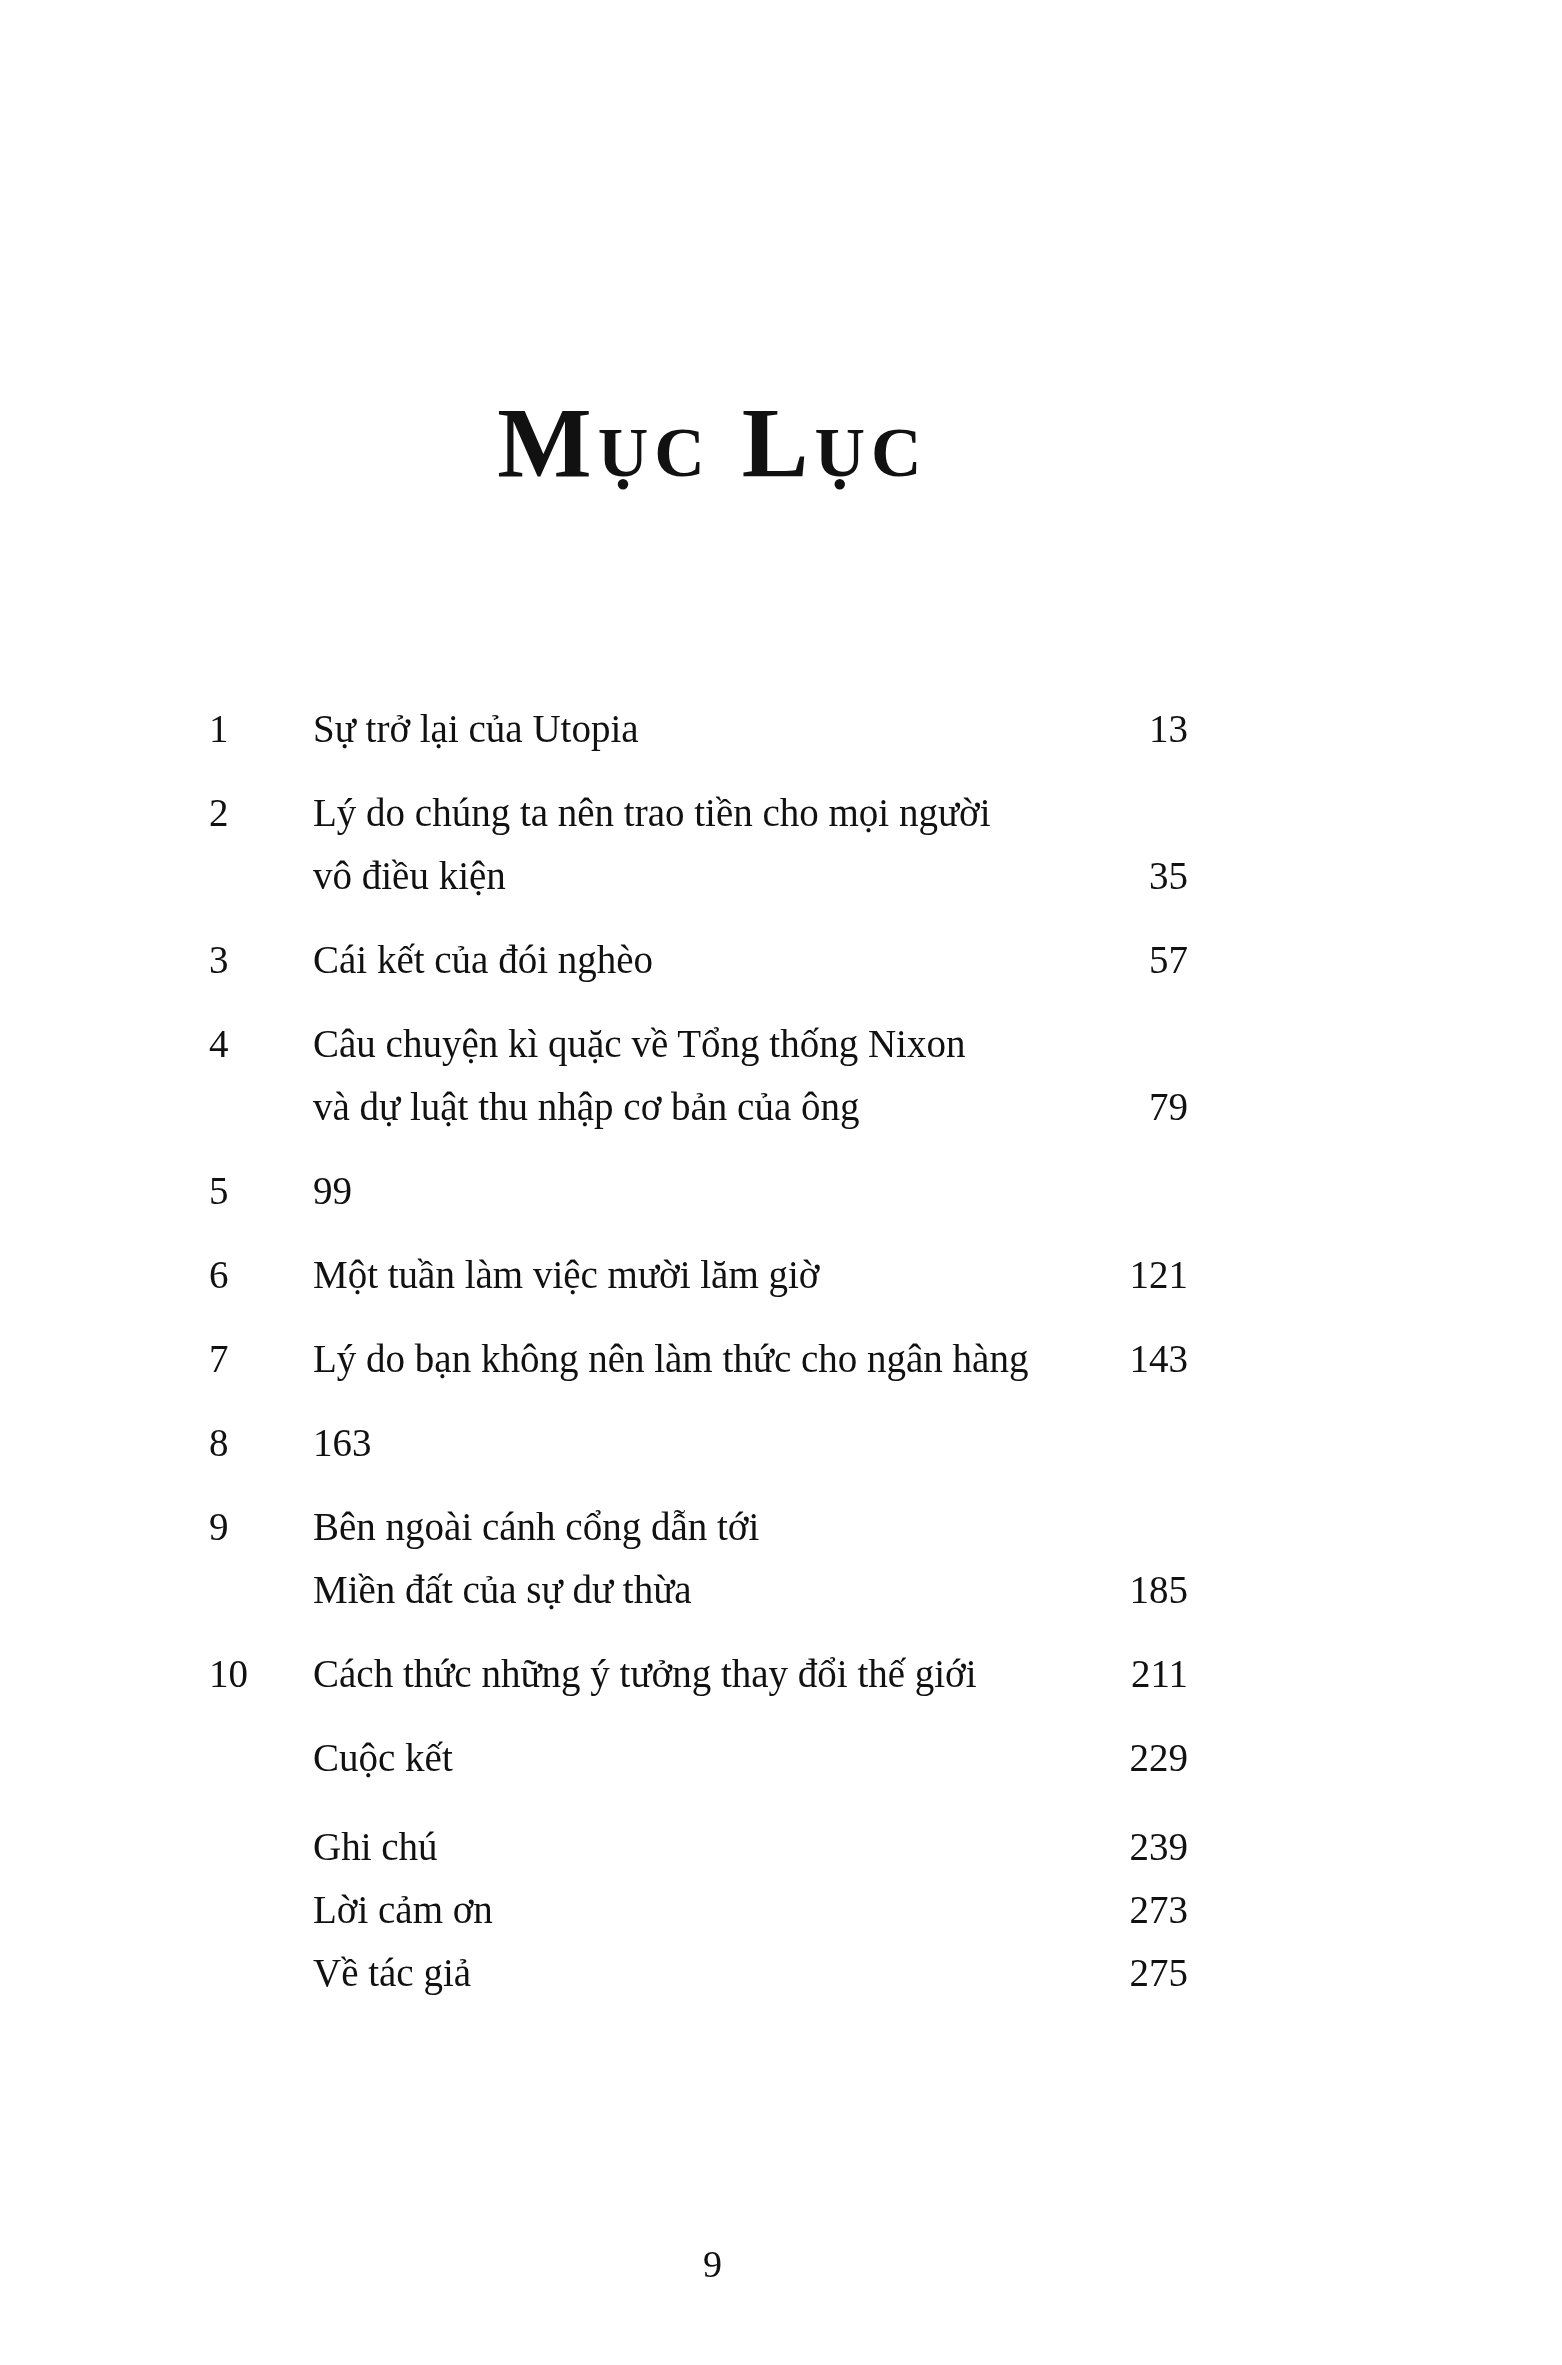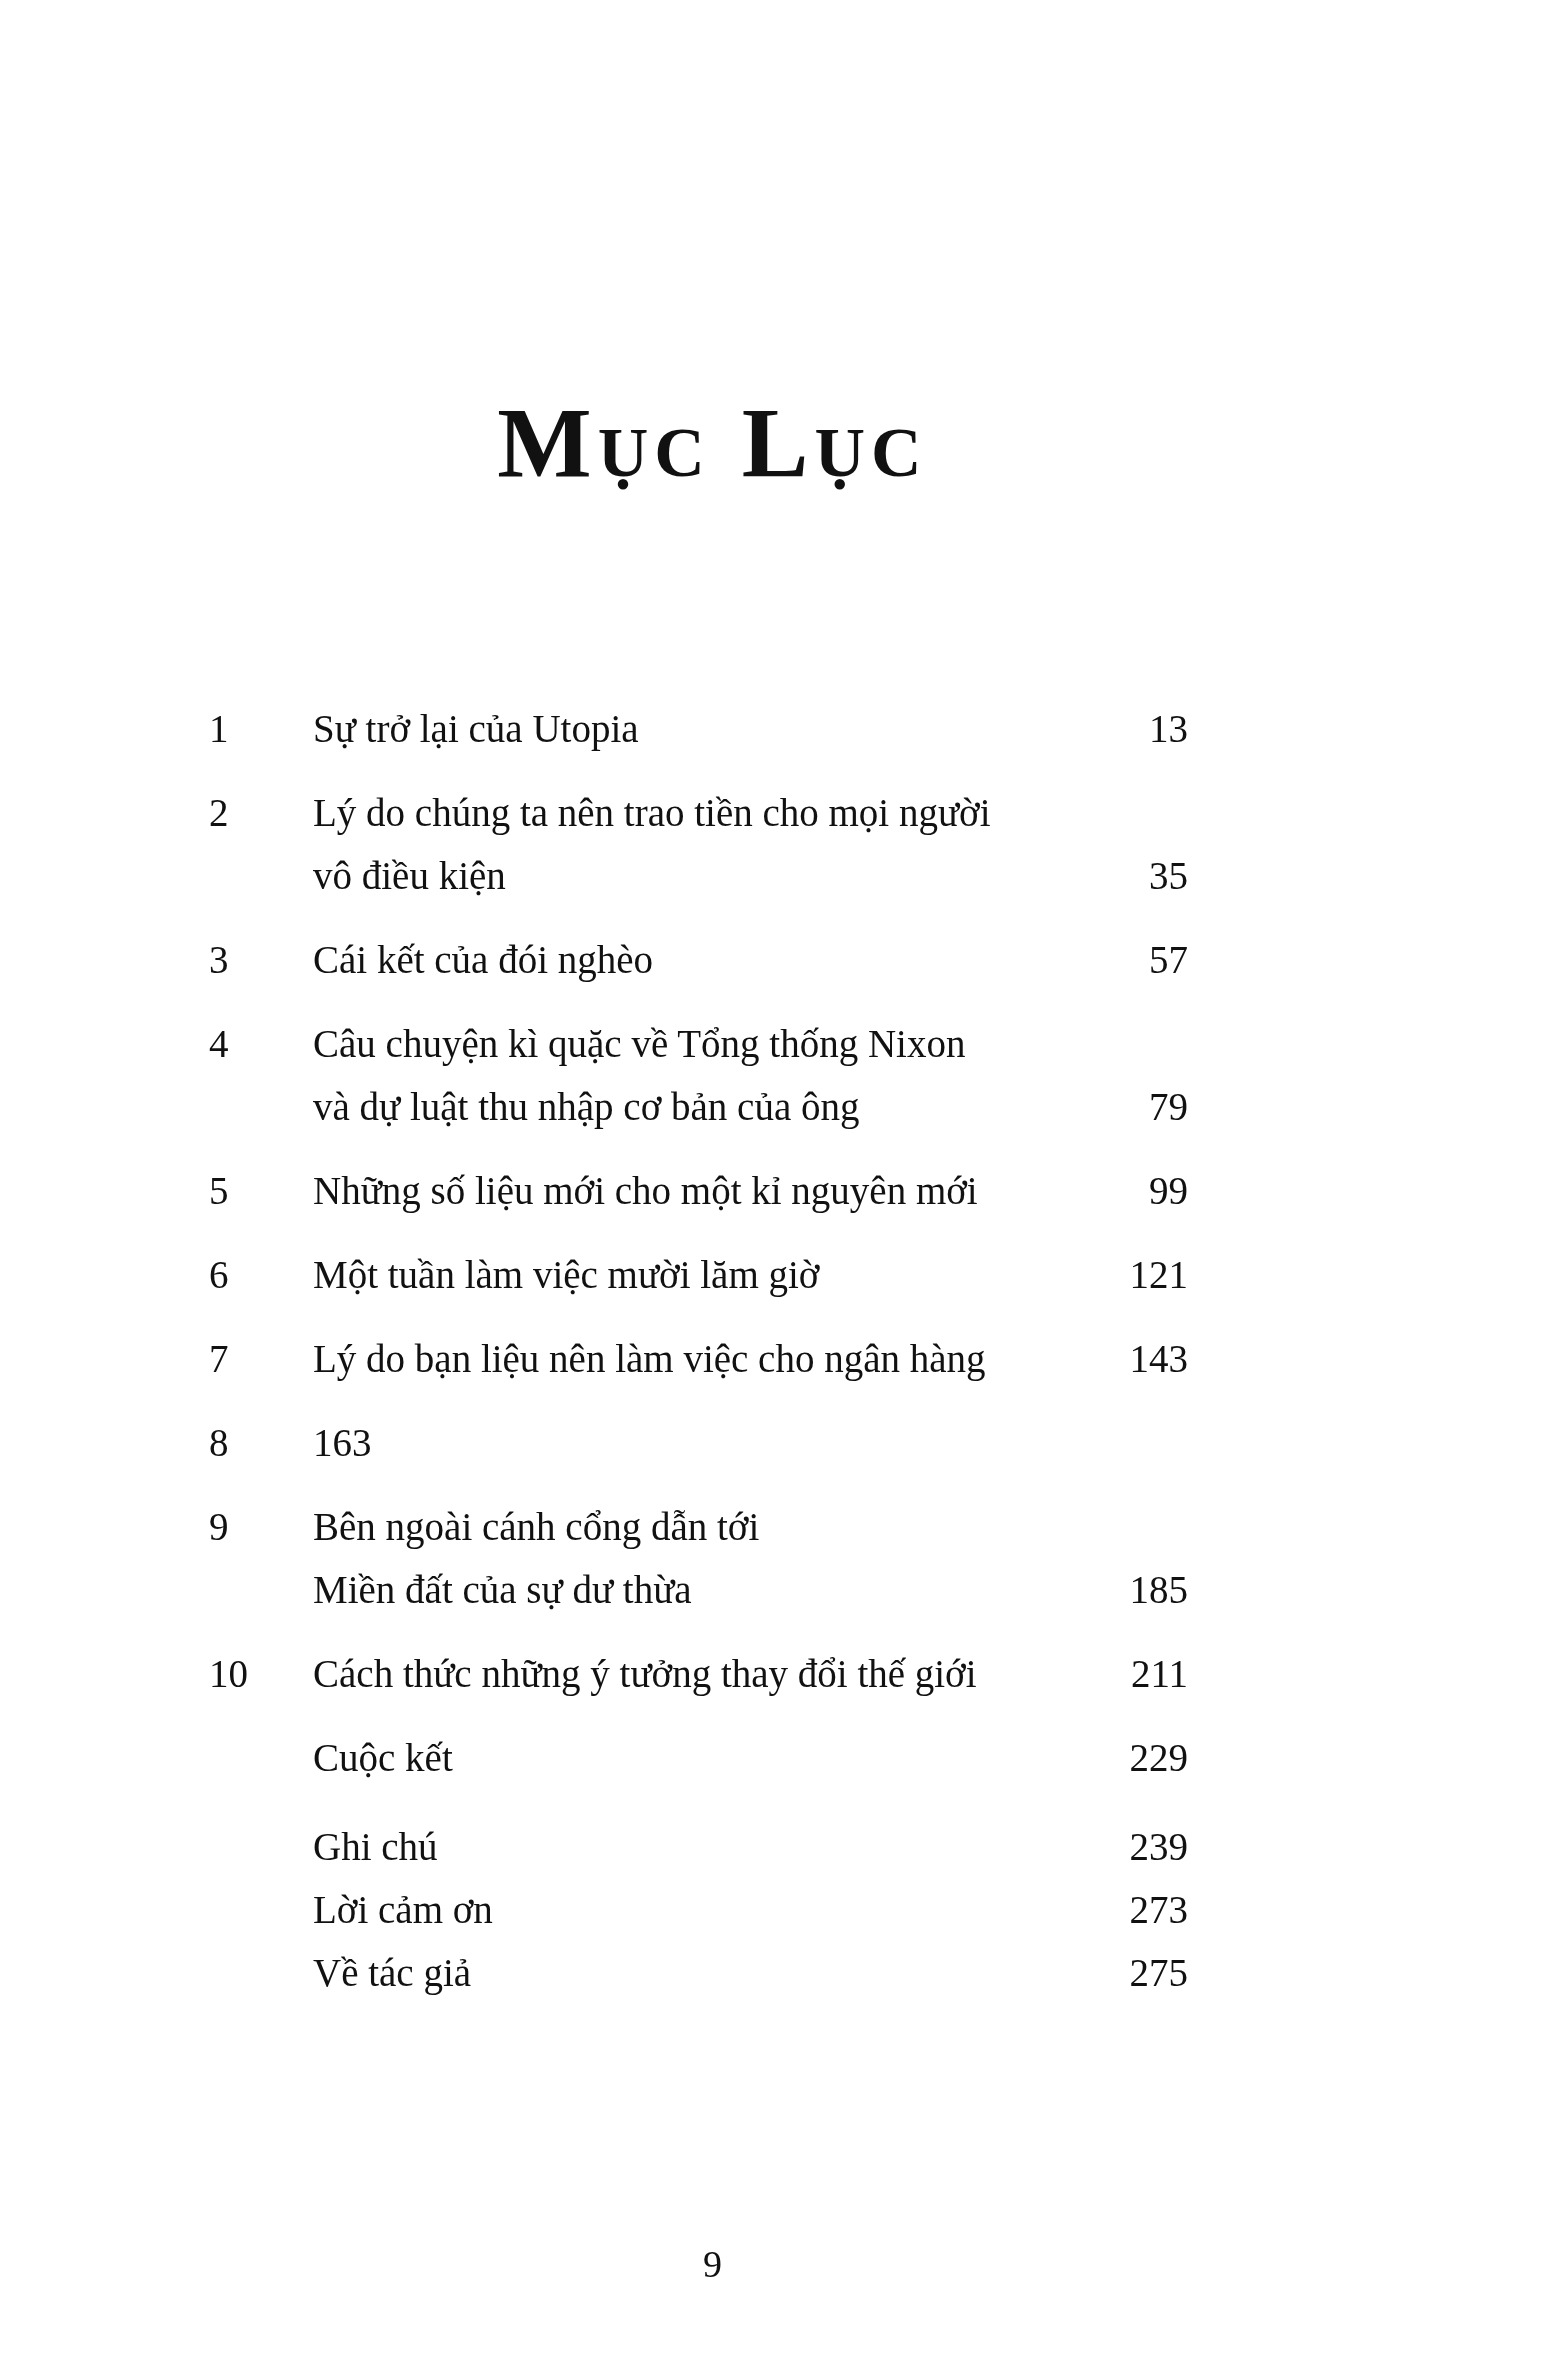--- a/index.html
+++ b/index.html
@@ -91,31 +91,30 @@
     <div class="page-col">57</div>
   </div>
       <div class="entry chapter">
     <div class="num">4</div>
     <div class="title-col">Câu chuyện kì quặc về Tổng thống Nixon
 và dự luật thu nhập cơ bản của ông</div>
     <div class="page-col">79</div>
   </div>
       <div class="entry chapter">
     <div class="num">5</div>
-    <div class="title-col">Những số liệu mới cho một kỉ nguyên mới</div>
     <div class="page-col">99</div>
   </div>
       <div class="entry chapter">
     <div class="num">6</div>
     <div class="title-col">Một tuần làm việc mười lăm giờ</div>
     <div class="page-col">121</div>
   </div>
       <div class="entry chapter">
     <div class="num">7</div>
-    <div class="title-col">Lý do bạn liệu nên làm việc cho ngân hàng</div>
+    <div class="title-col">Lý do bạn không nên làm thức cho ngân hàng</div>
     <div class="page-col">143</div>
   </div>
       <div class="entry chapter">
     <div class="num">8</div>
     <div class="page-col">163</div>
   </div>
       <div class="entry chapter">
     <div class="num">9</div>
     <div class="title-col">Bên ngoài cánh cổng dẫn tới
 Miền đất của sự dư thừa</div>

